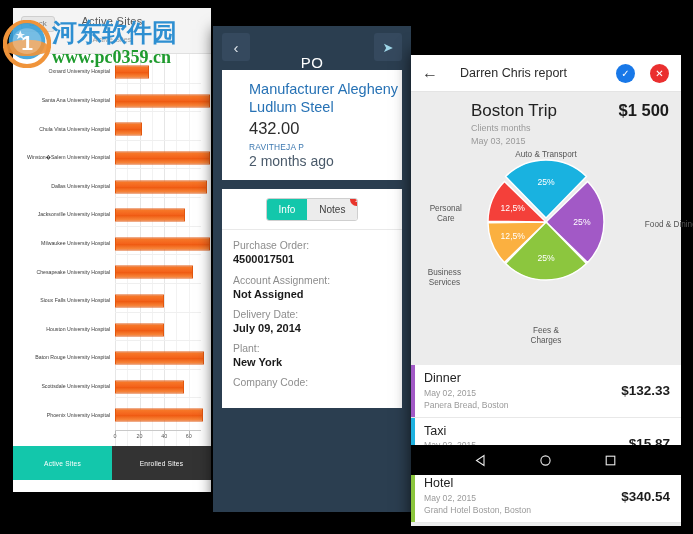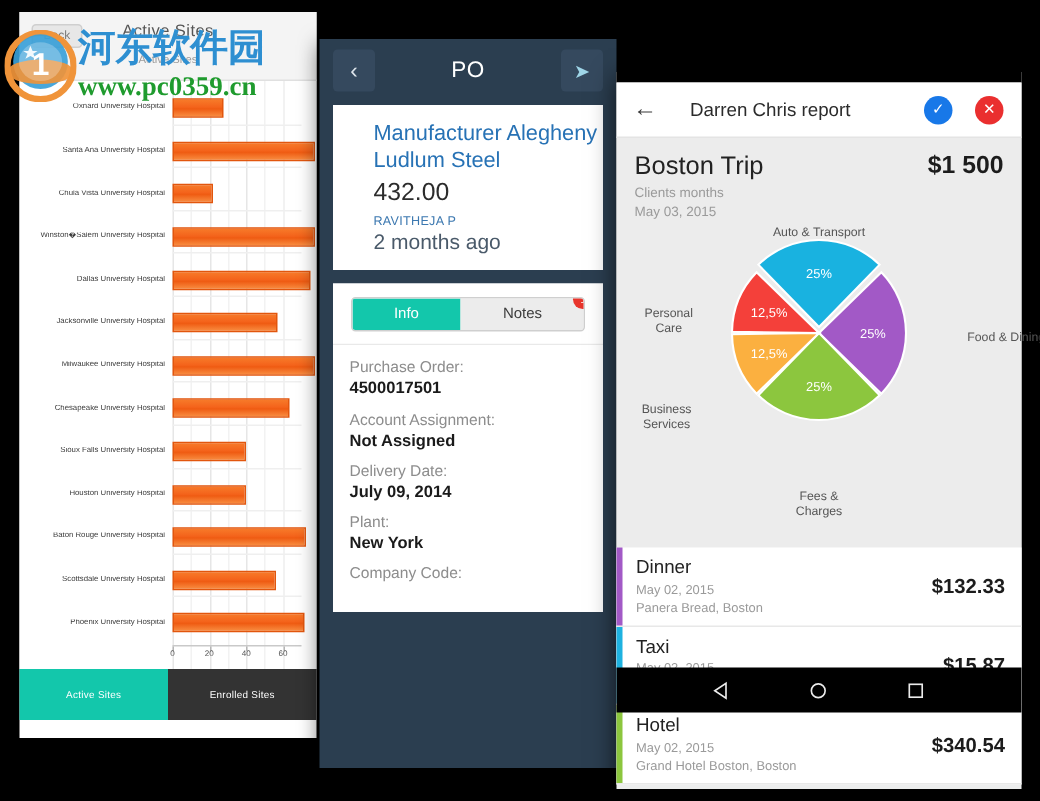--- a/index.html
+++ b/index.html
@@ -76,21 +76,21 @@
     box-shadow: 0 3px 14px rgba(0,0,0,.65);
   }
   #p2-nav { position: relative; height: 44px; }
   #p2-back {
     position: absolute; left: 9px; top: 7px; width: 28px; height: 28px;
     background: #35495e; border-radius: 3px;
     display: flex; align-items: center; justify-content: center;
     color: #dfe6ec; font-size: 15px; line-height: 1;
   }
   #p2-title {
-    position: absolute; left: 0; right: 0; top: 12px; text-align: center;
+    position: absolute; left: 0; right: 0; top: 28px; text-align: center;
     color: #ffffff; font-size: 15px; letter-spacing: .4px;
   }
   #p2-action {
     position: absolute; right: 9px; top: 7px; width: 28px; height: 28px;
     background: #35495e; border-radius: 3px;
     display: flex; align-items: center; justify-content: center;
     color: #9fd6e8; font-size: 13px;
   }
   .p2card {
     background: #ffffff; margin: 0 9px 9px 9px; padding: 10px 11px 11px 27px;
@@ -105,21 +105,21 @@
 
   #p2-card2 { padding: 0; }
   #p2-tabsrow {
     position: relative; height: 40px; display: flex; align-items: center;
     justify-content: center; background: #fff;
   }
   #p2-tabgroup {
     display: flex; border: 1px solid #cfcfcf; border-radius: 3px; overflow: hidden;
     position: relative;
   }
-  .p2tab { padding: 5px 28px; font-size: 10px; }
+  .p2tab { padding: 5px 12px; font-size: 10px; }
   .p2tab.on { background: #13c7ab; color: #fff; }
   .p2tab.off { background: #ececec; color: #3c3c3c; }
   #p2-badge {
     position: absolute; right: -6px; top: -6px; width: 13px; height: 13px;
     background: #e8352c; color: #fff; border-radius: 50%;
     font-size: 7.5px; display: flex; align-items: center; justify-content: center;
   }
   #p2-fields { border-top: 1px solid #e9e9e9; padding: 9px 11px 12px 11px; }
   .fld { margin-bottom: 7px; }
   .fld .k { color: #8d8d8d; font-size: 10.4px; line-height: 1.25; }
@@ -138,21 +138,21 @@
   #p3-back { margin-left: 11px; font-size: 16px; color: #3b3b3b; line-height: 1; }
   #p3-title { margin-left: 22px; font-size: 12.5px; color: #2b2b2b; }
   .p3-circbtn {
     position: absolute; width: 19px; height: 19px; border-radius: 50%;
     display: flex; align-items: center; justify-content: center; color: #fff; font-size: 10px;
   }
   #p3-accept { right: 46px; background: #1878e8; }
   #p3-reject { right: 12px; background: #ea2f2f; }
 
   #p3-body { height: 383px; background: #ececec; position: relative; }
-  #p3-tripline { position: relative; padding: 9px 12px 0 12px; }
+  #p3-tripline { position: relative; padding: 9px 12px 0 12px; margin-left: 48px; }
   #p3-tripname { font-size: 17px; color: #222; }
   #p3-tripamount { position: absolute; right: 12px; top: 9px; font-size: 16.5px; font-weight: bold; color: #1c1c1c; }
   #p3-tripsub { font-size: 9px; color: #9a9a9a; line-height: 1.45; margin-top: 1px; }
 
   #pie-area { position: relative; height: 215px; margin-top: 2px; }
   #pie {
     position: absolute; left: 50%; top: 8px; transform: translateX(-50%);
     width: 128px; height: 128px;
   }
   .pielbl {

